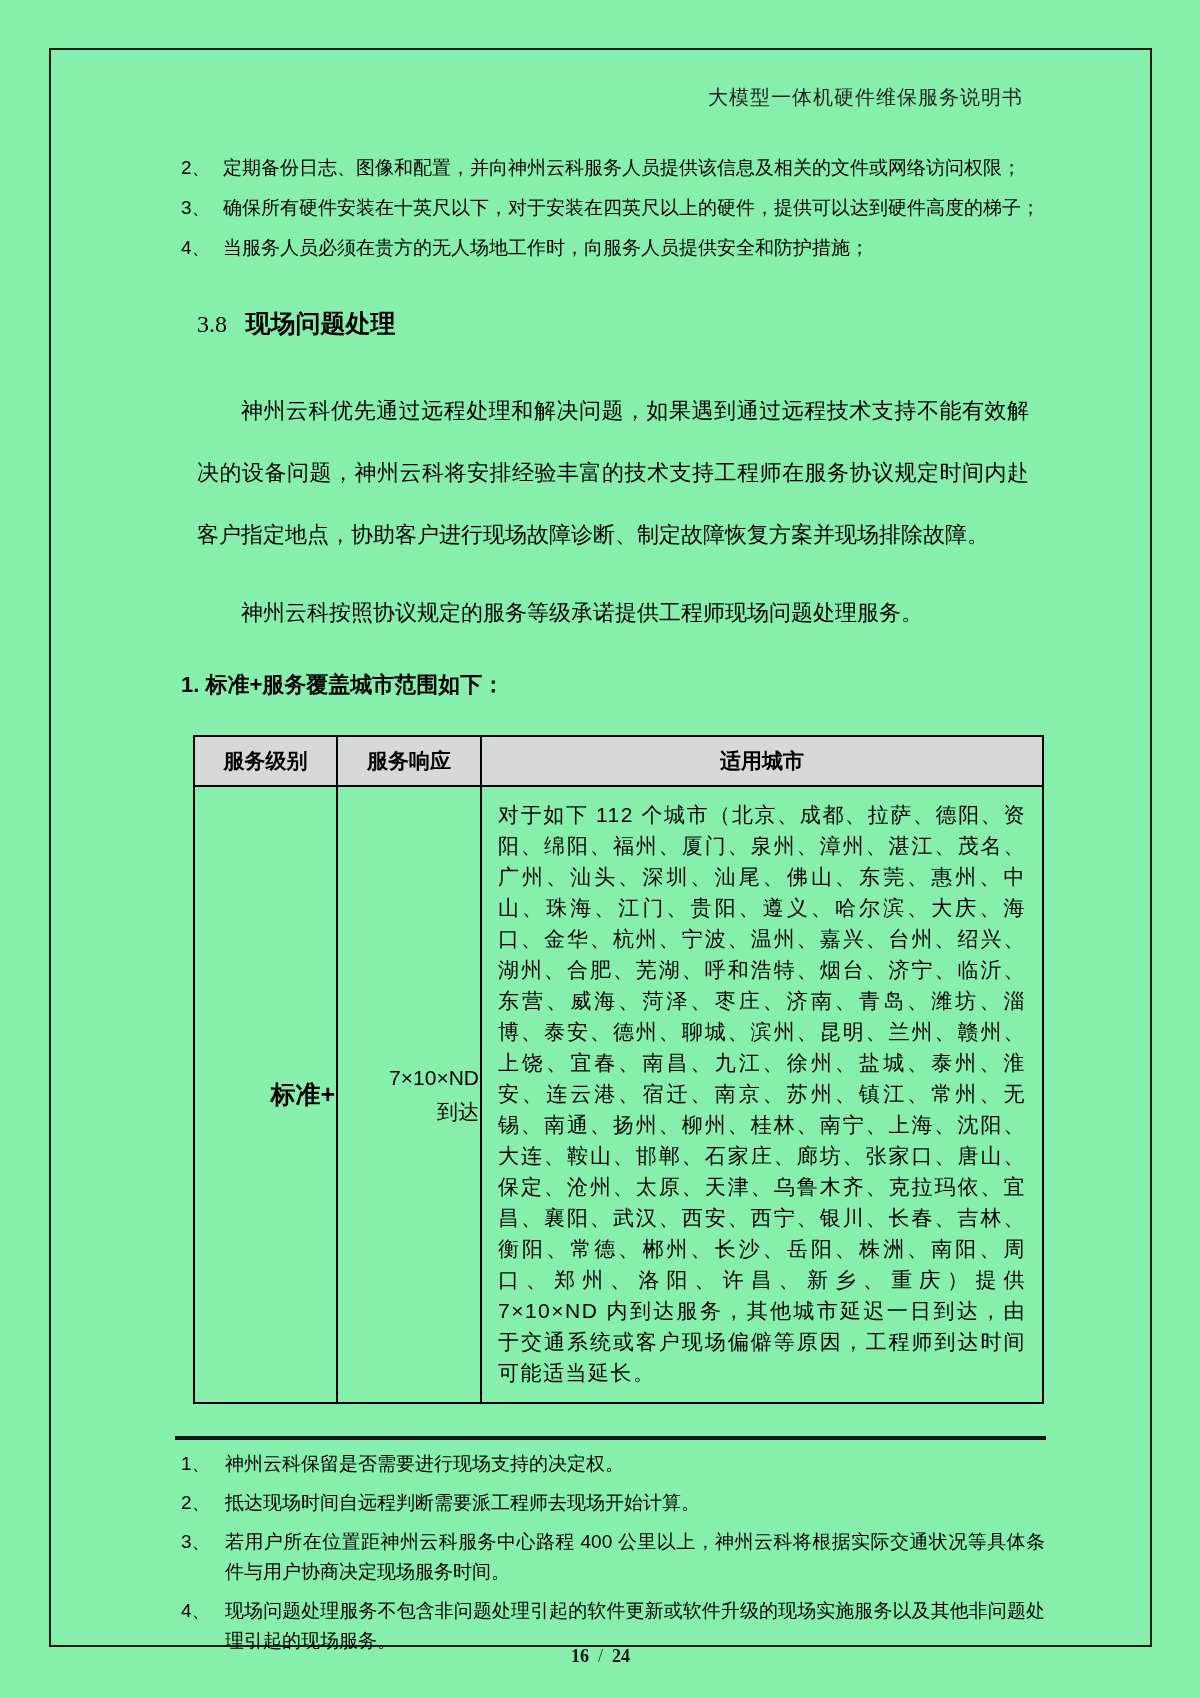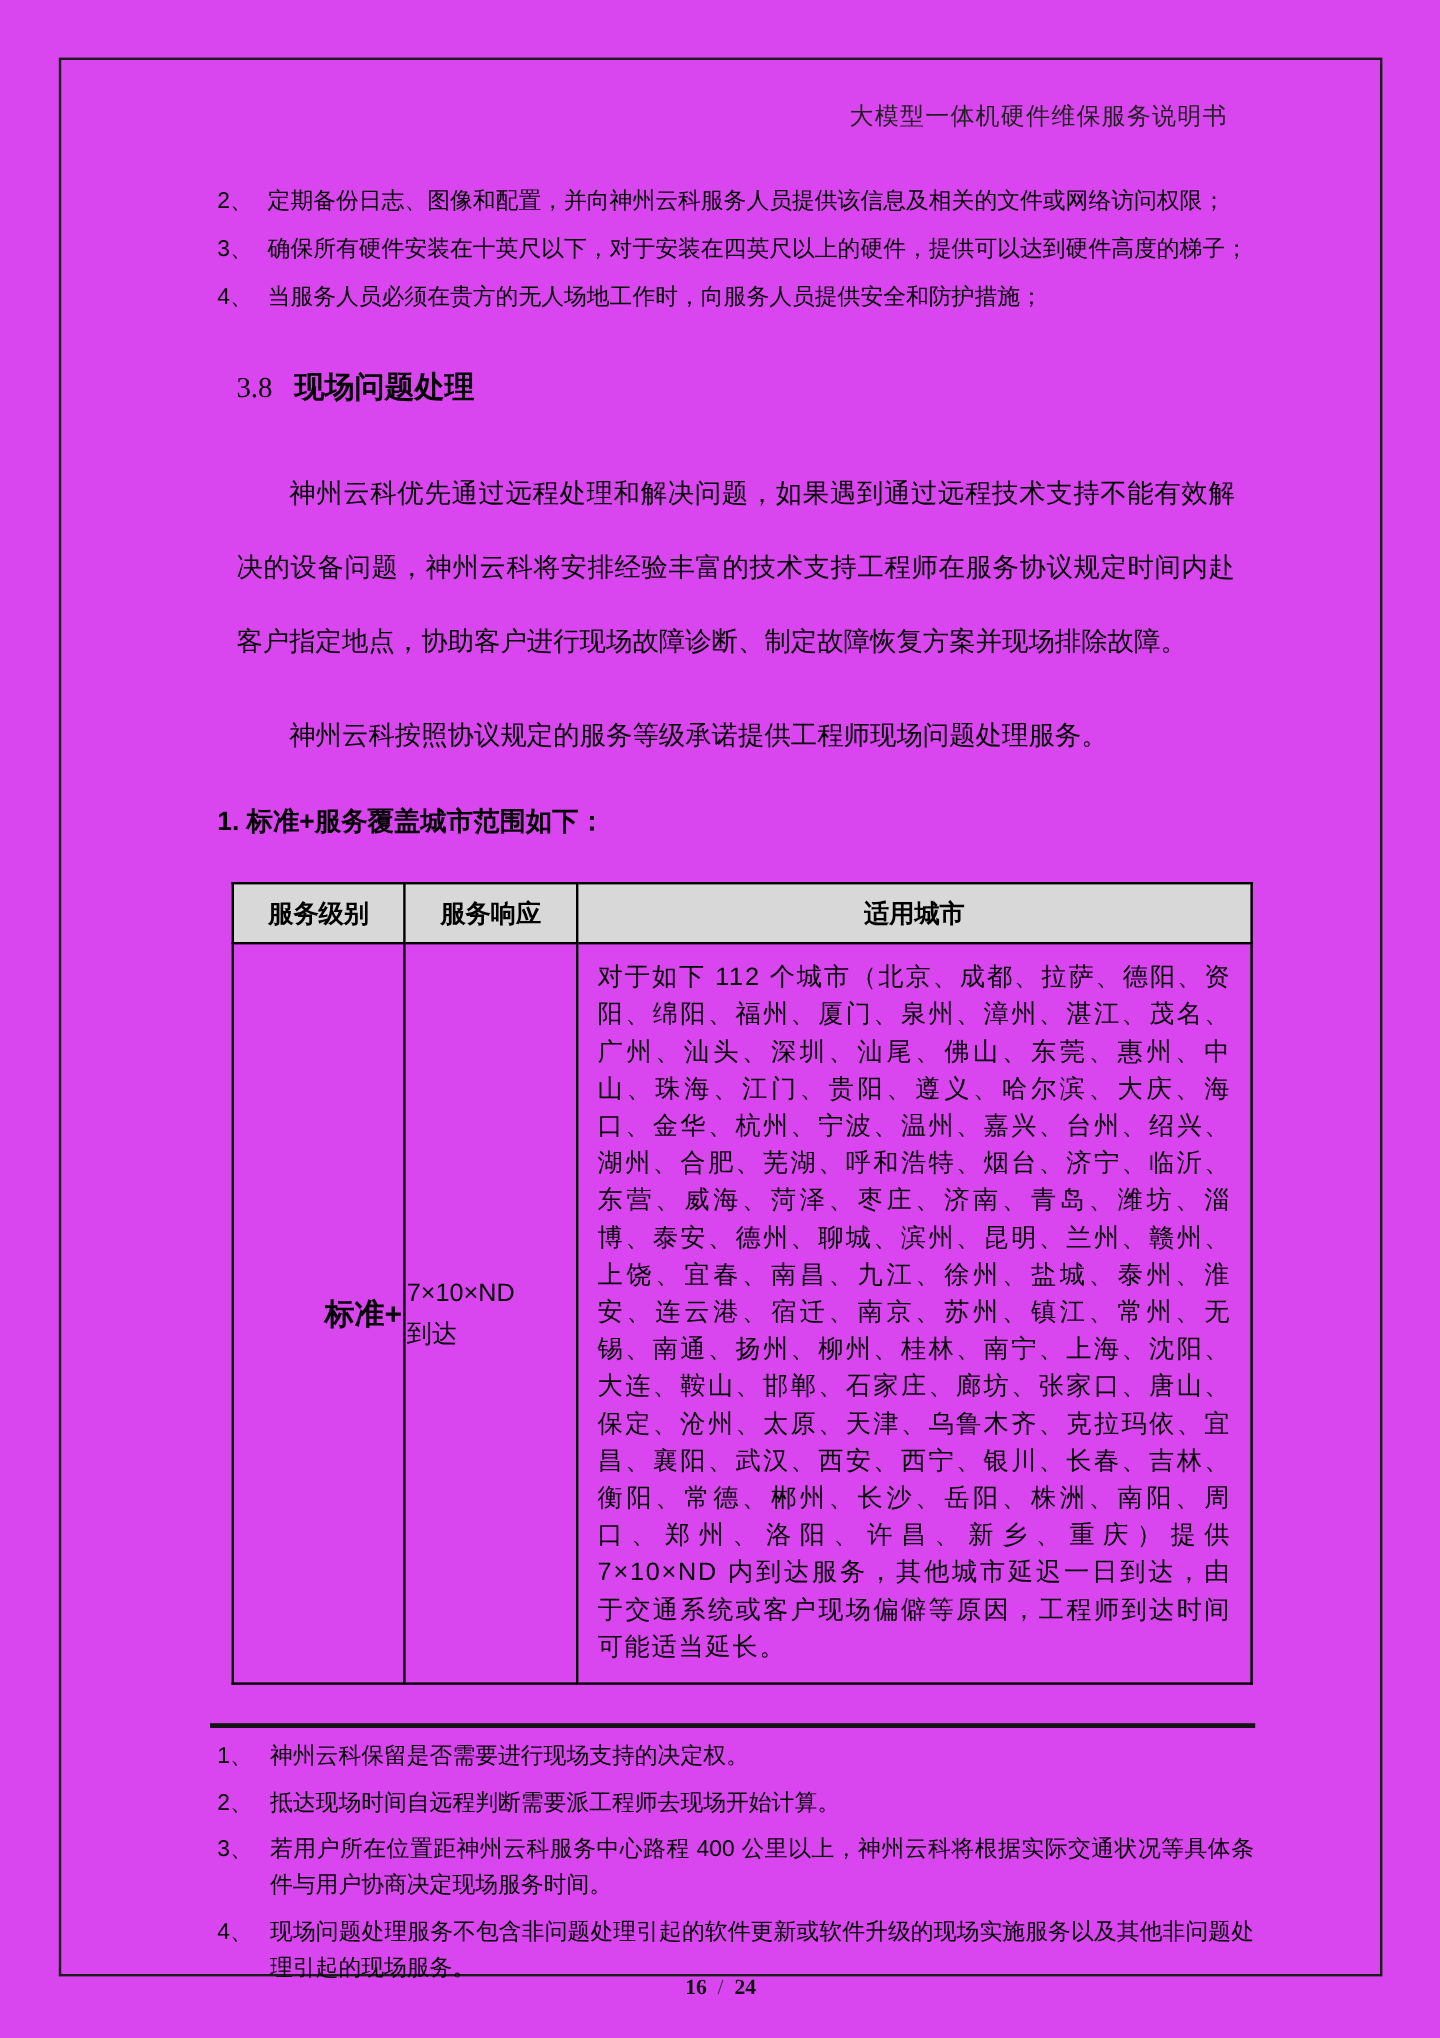--- a/index.html
+++ b/index.html
@@ -1,16 +1,16 @@
 <!DOCTYPE html>
 <html><head>
 <meta charset="utf-8">
 <style>
   html,body{margin:0;padding:0;background:#ffffff;}
-  .page{position:relative;width:1200px;height:1698px;background:#d946ef;overflow:hidden;
+  .page{position:relative;width:1200px;height:1698px;background:#86efac;overflow:hidden;
         font-family:"Liberation Sans",sans-serif;color:#000;}
   .frame{position:absolute;left:49px;top:48px;width:1103px;height:1599px;
          border:2px solid #1c1c1c;box-sizing:border-box;
          padding:36px 105px 0 130px;}
   .doc-title{text-align:right;padding-right:22px;font-family:"Liberation Serif",serif;
              font-size:20px;line-height:22px;color:#1f1f1f;letter-spacing:1px;}
   .top-list{margin-top:40px;}
   .tli{display:flex;font-size:19px;line-height:40px;white-space:nowrap;}
   .tli .num{width:42px;flex:none;}
   .section-head{margin-top:38px;line-height:34px;}
@@ -21,21 +21,21 @@
   .para2{margin-top:2px;}
   .list-heading{margin-top:26px;font-size:22px;font-weight:700;line-height:30px;}
   table.svc{margin-top:35px;margin-left:12px;width:849px;border-collapse:collapse;
             border:2px solid #701a75;table-layout:fixed;}
   table.svc th,table.svc td{border:2px solid #000;}
   table.svc th{background:#d8d8d8;font-size:21px;font-weight:700;height:46px;text-align:center;}
   .col1{width:143px;}
   .col2{width:144px;}
   .col3{width:562px;}
   td.level{text-align:right;font-size:25px;vertical-align:middle;font-weight:bold;}
-  td.resp{text-align:left;font-size:21px;line-height:34px;vertical-align:middle;}
+  td.resp{text-align:right;font-size:21px;line-height:34px;vertical-align:middle;}
   td.cities{padding:12px 16px 14px 16px;font-size:21px;line-height:31px;
             text-align:justify;letter-spacing:1.5px;vertical-align:top;}
   .divider{margin-top:32px;margin-left:-6px;width:871px;height:4px;background:#141414;}
   .notes-label{margin-top:14px;font-size:21px;font-weight:700;line-height:30px;}
   .note{display:flex;margin-top:9px;font-size:19px;line-height:30px;}
   .note .num{width:44px;flex:none;}
   .note .txt{flex:1;text-align:justify;}
   .footer{position:absolute;top:1596px;left:0;width:100%;text-align:center;
           font-family:"Liberation Serif",serif;font-size:18px;font-weight:700;color:#111;}
   .footer .sep{font-weight:400;margin:0 9px;color:#333;}

